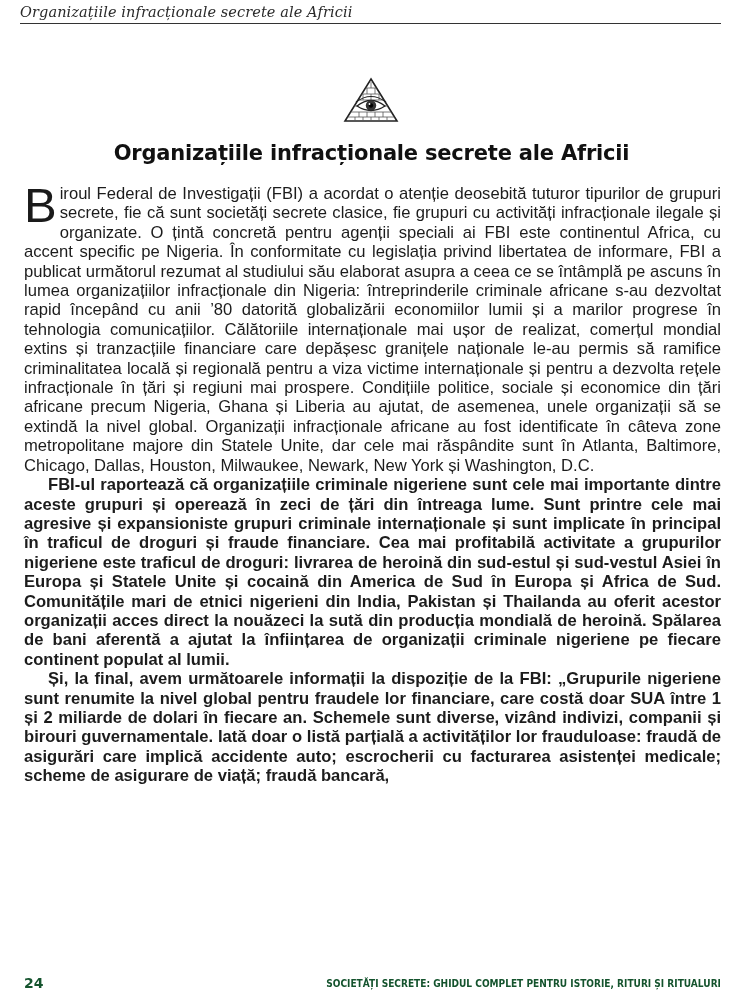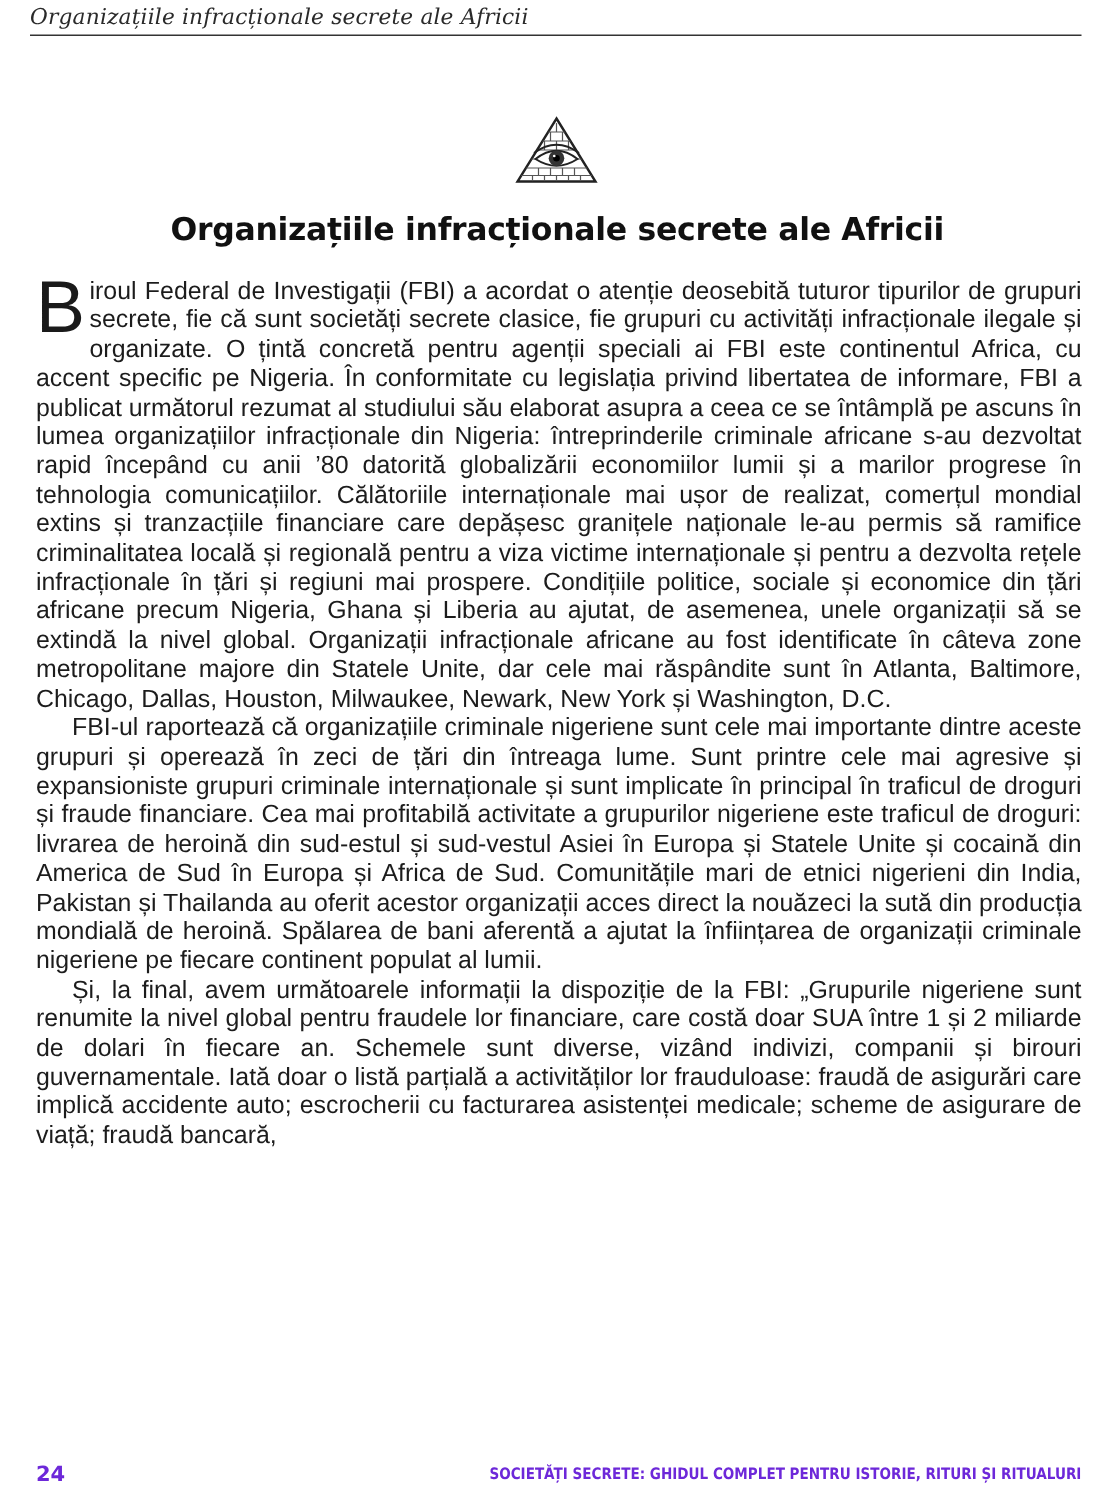--- a/index.html
+++ b/index.html
@@ -60,40 +60,41 @@
       text-align: justify;
       hyphens: manual;
     }
     .body-text p {
       margin: 0;
       text-align: justify;
       text-align-last: left;
     }
     .body-text p.indent {
       text-indent: 24px;
+      font-weight: bold;
     }
     .drop-cap {
       float: left;
       font-family: "Liberation Sans", "DejaVu Sans", sans-serif;
       font-size: 49px;
       line-height: 38px;
       height: 38px;
       margin: 2px 3px 0 0;
       padding: 0;
       color: #1a1a1a;
     }
     .footer {
       position: absolute;
       left: 24px;
       top: 974px;
       width: 697px;
       height: 20px;
       font-family: "DejaVu Sans", "Liberation Sans", sans-serif;
       font-weight: bold;
-      color: #6d28d9;
+      color: #14532d;
     }
     .page-number {
       position: absolute;
       left: 0;
       top: 0;
       font-size: 14px;
       line-height: 18px;
     }
     .book-title {
       position: absolute;

